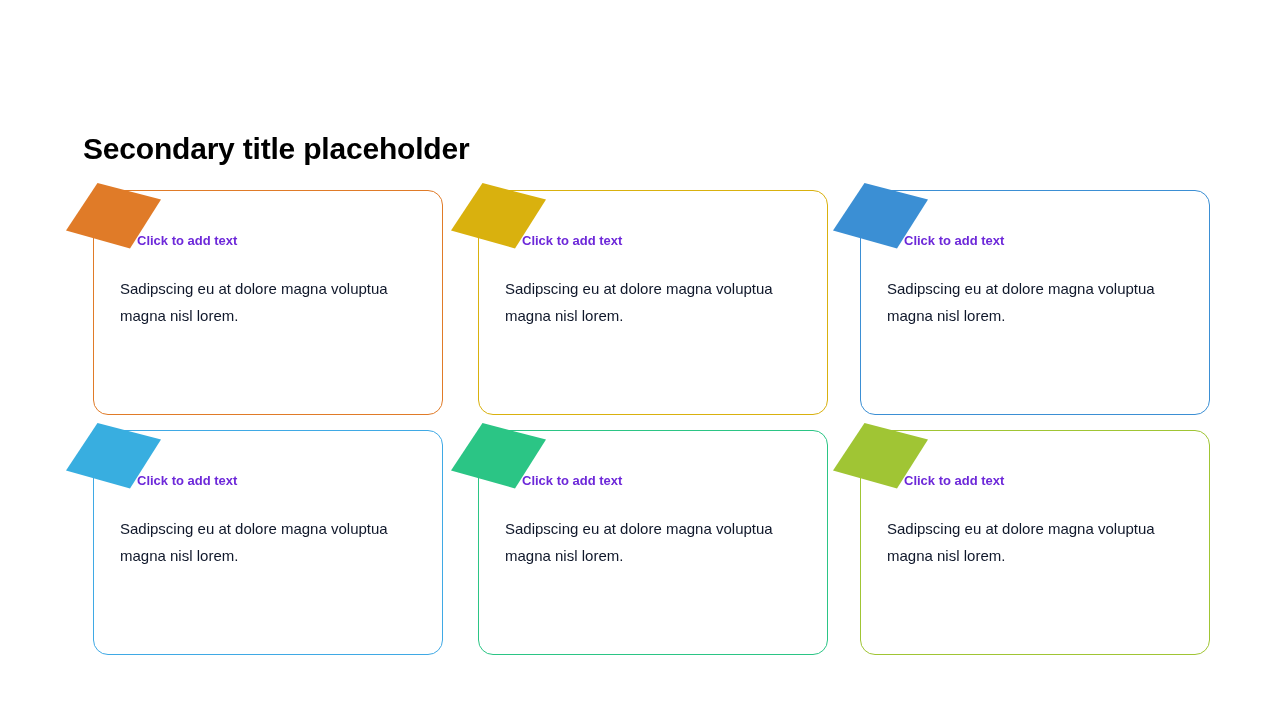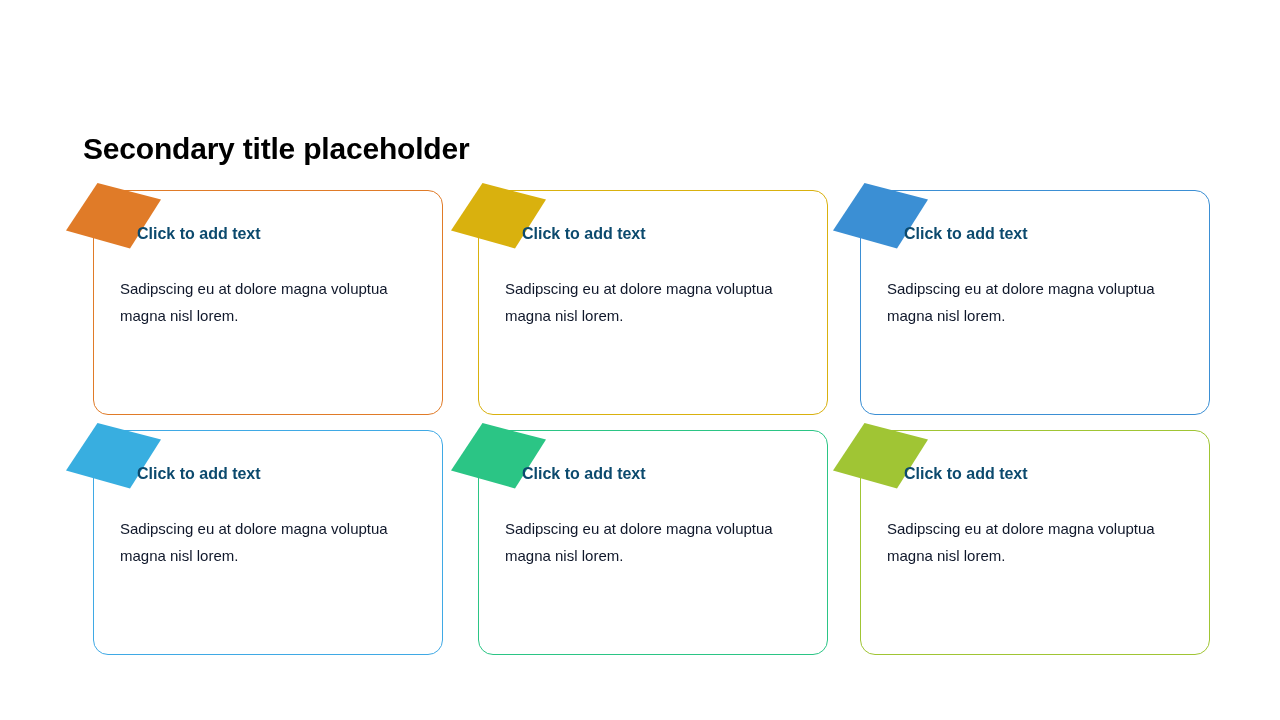--- a/index.html
+++ b/index.html
@@ -70,24 +70,24 @@
     display: block;
     width: 96px;
     height: 66px;
     overflow: visible;
   }
 
   
   .card-heading {
     position: absolute;
     left: 43px;
-    top: 34px;
-    font-size: 16px;
+    top: 42px;
+    font-size: 13px;
     font-weight: bold;
-    color: #0c4a6e;
+    color: #6d28d9;
     white-space: nowrap;
   }
   .card-body {
     position: absolute;
     left: 26px;
     top: 84px;
     width: 290px;
     font-size: 15px;
     color: #0f172a;
     line-height: 1.82;

